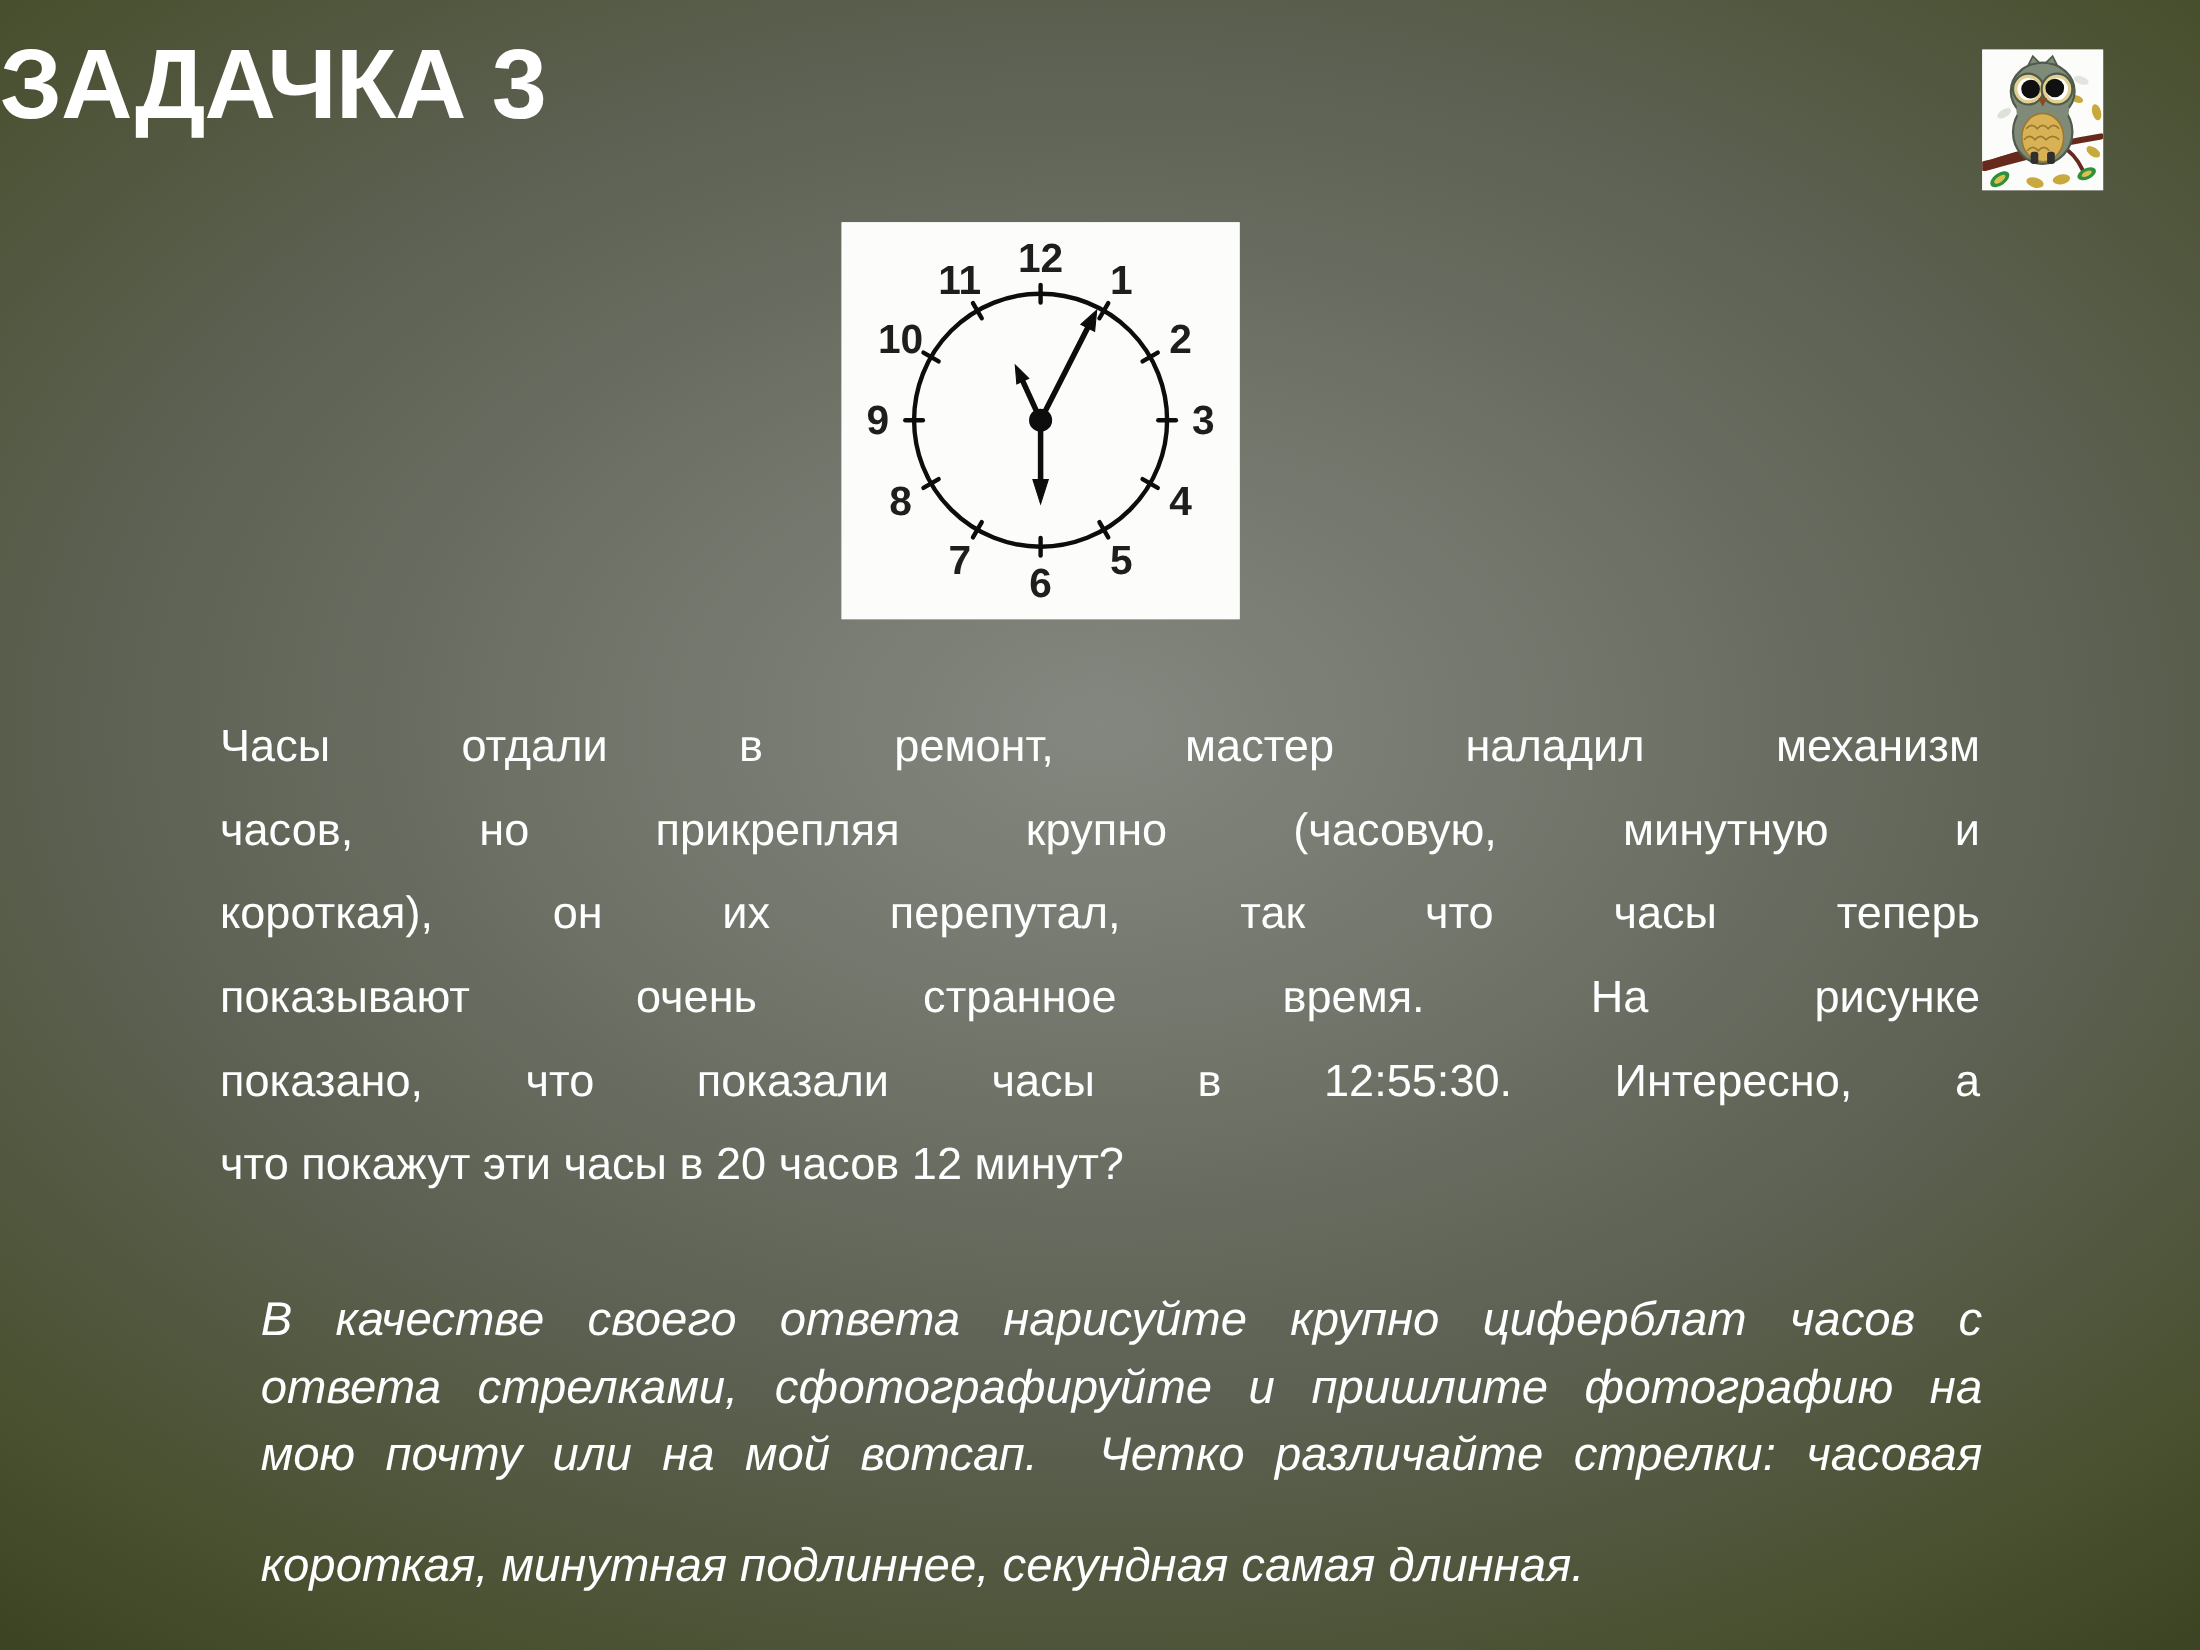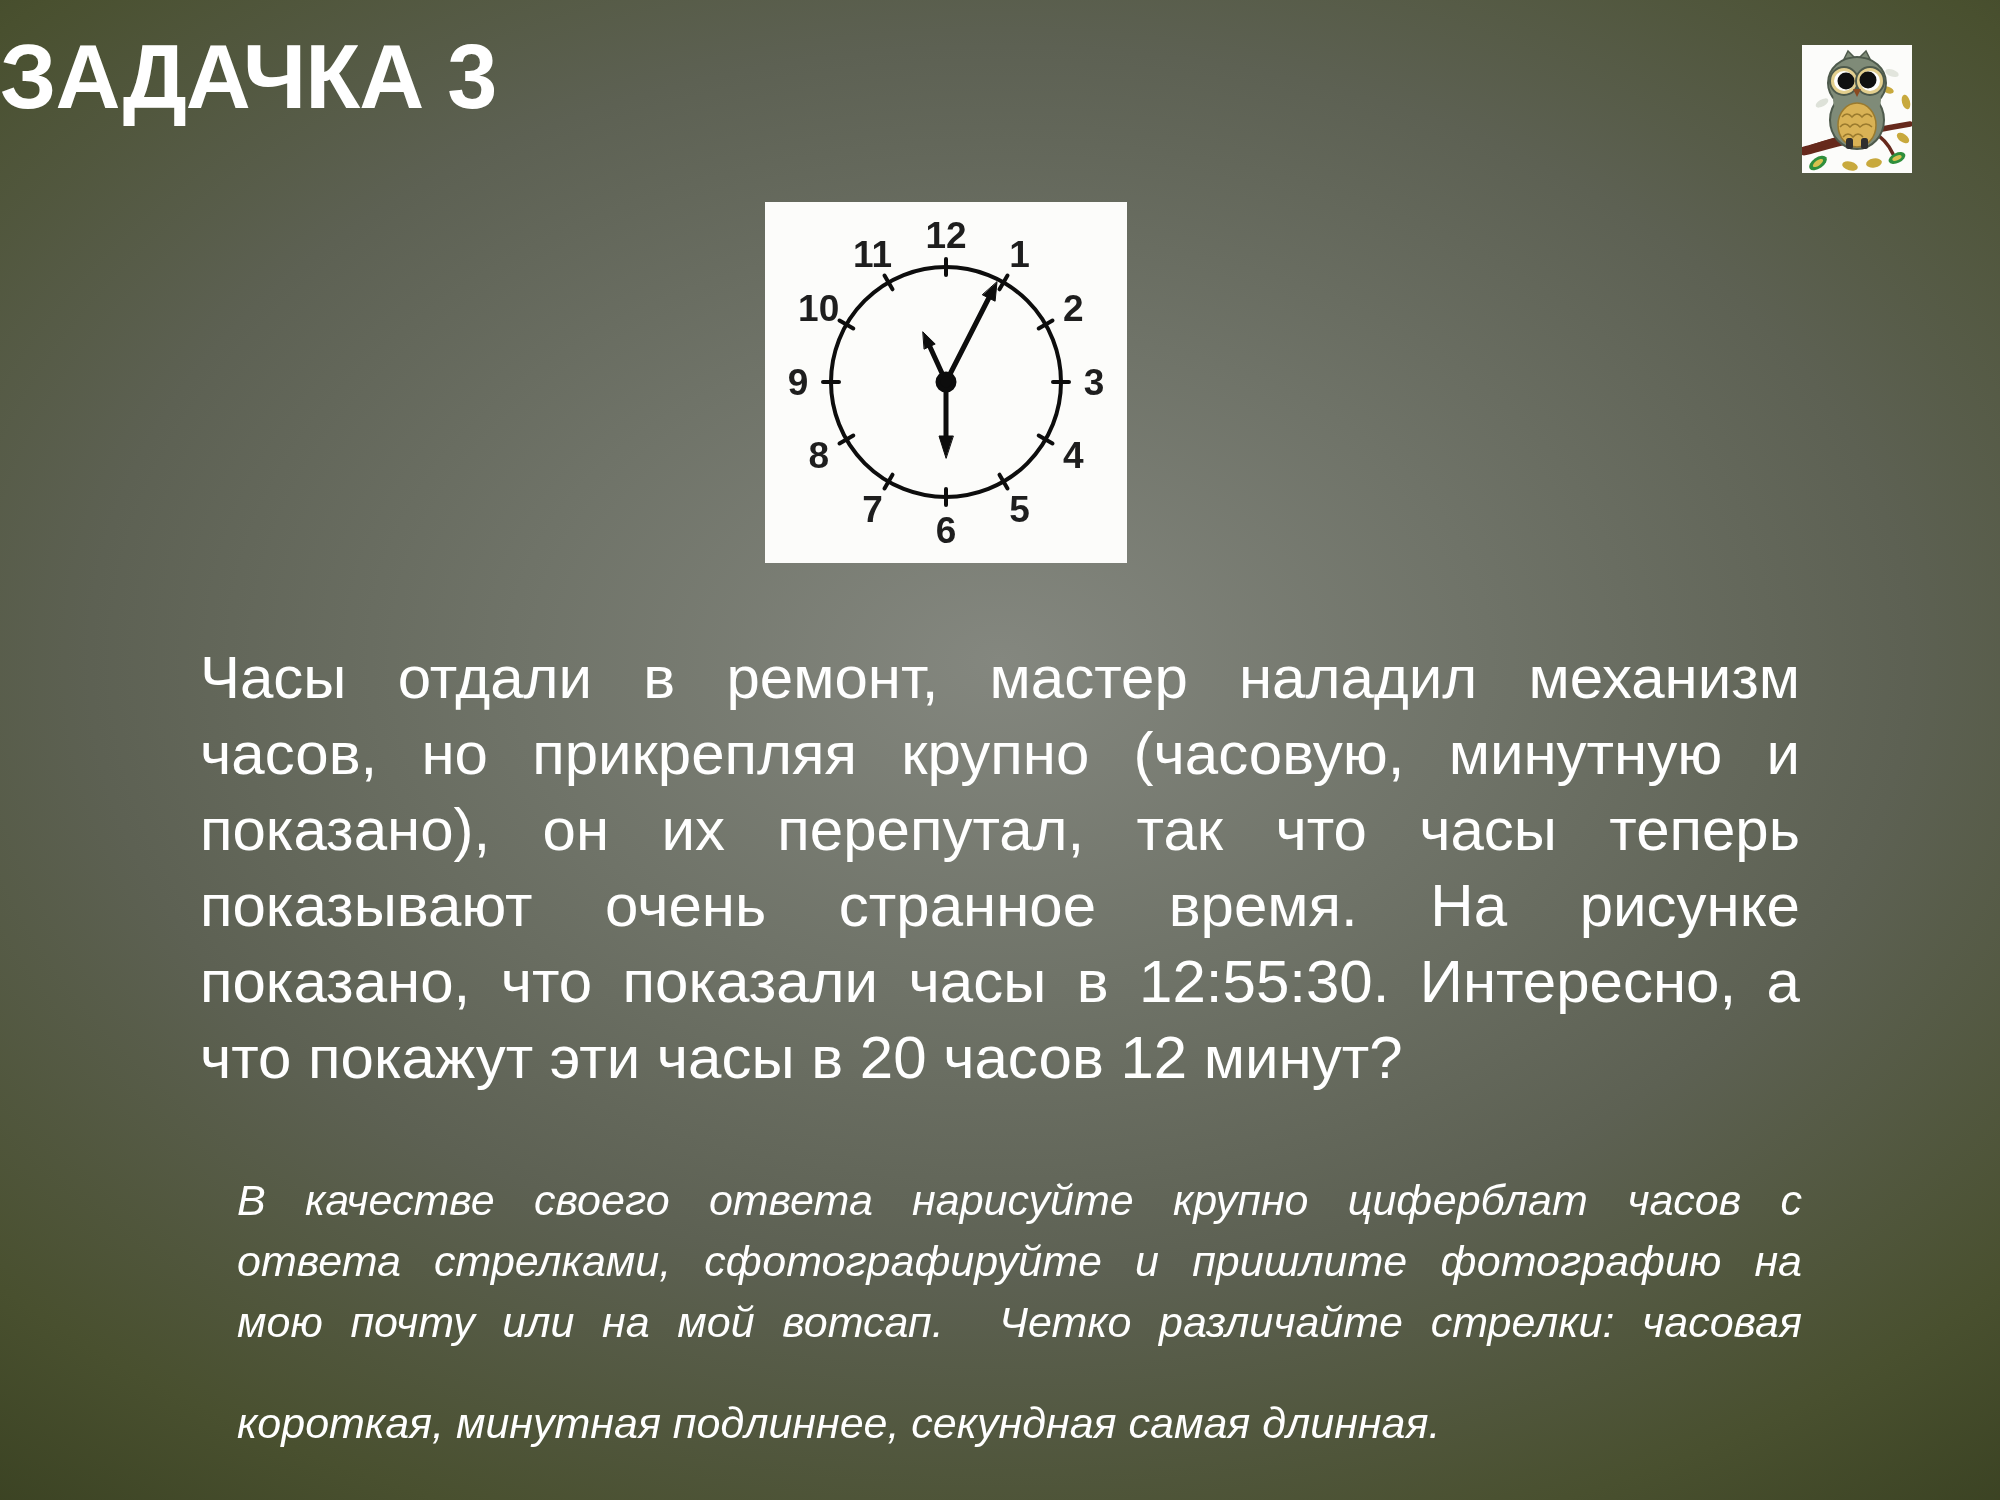--- a/index.html
+++ b/index.html
@@ -26,21 +26,21 @@
   }
   .clock-box svg, .owl-box svg{display:block;width:100%;height:100%;}
   .clock-num{
     font-family:"Liberation Sans",sans-serif;
     font-size:37px;font-weight:700;fill:#1e1e1e;
   }
   .problem{
     position:absolute;left:200px;top:640px;width:1600px;color:#fff;
   }
   .problem .line{
-    font-size:60px;line-height:76px;
+    font-size:41px;line-height:76px;
     text-align:justify;text-align-last:justify;white-space:pre-wrap;
   }
   .problem .line.last{text-align-last:left;}
   .instruction{
     position:absolute;left:237px;top:1170px;width:1565px;color:#fff;
     font-style:italic;
   }
   .instruction .line{
     font-size:43px;line-height:61px;
     text-align:justify;text-align-last:justify;white-space:pre-wrap;
@@ -147,21 +147,21 @@
           <polygon points="181,256 174,234 188,234" stroke-width="1"></polygon>
         </g>
         <circle cx="181" cy="180" r="8"></circle>
       </g>
     </svg>
   </div>
 
   <div class="problem">
     <div class="line">Часы отдали в ремонт, мастер наладил механизм</div>
     <div class="line">часов, но прикрепляя крупно (часовую, минутную и</div>
-    <div class="line">показано), он их перепутал, так что часы теперь</div>
+    <div class="line">короткая), он их перепутал, так что часы теперь</div>
     <div class="line">показывают очень странное время. На рисунке</div>
     <div class="line">показано, что показали часы в 12:55:30. Интересно, а</div>
     <div class="line last">что покажут эти часы в 20 часов 12 минут?</div>
   </div>
 
   <div class="instruction">
     <div class="line">В качестве своего ответа нарисуйте крупно циферблат часов с</div>
     <div class="line">ответа стрелками, сфотографируйте и пришлите фотографию на</div>
     <div class="line">мою почту или на мой вотсап.  Четко различайте стрелки: часовая</div>
     <div class="line last">короткая, минутная подлиннее, секундная самая длинная.</div>

